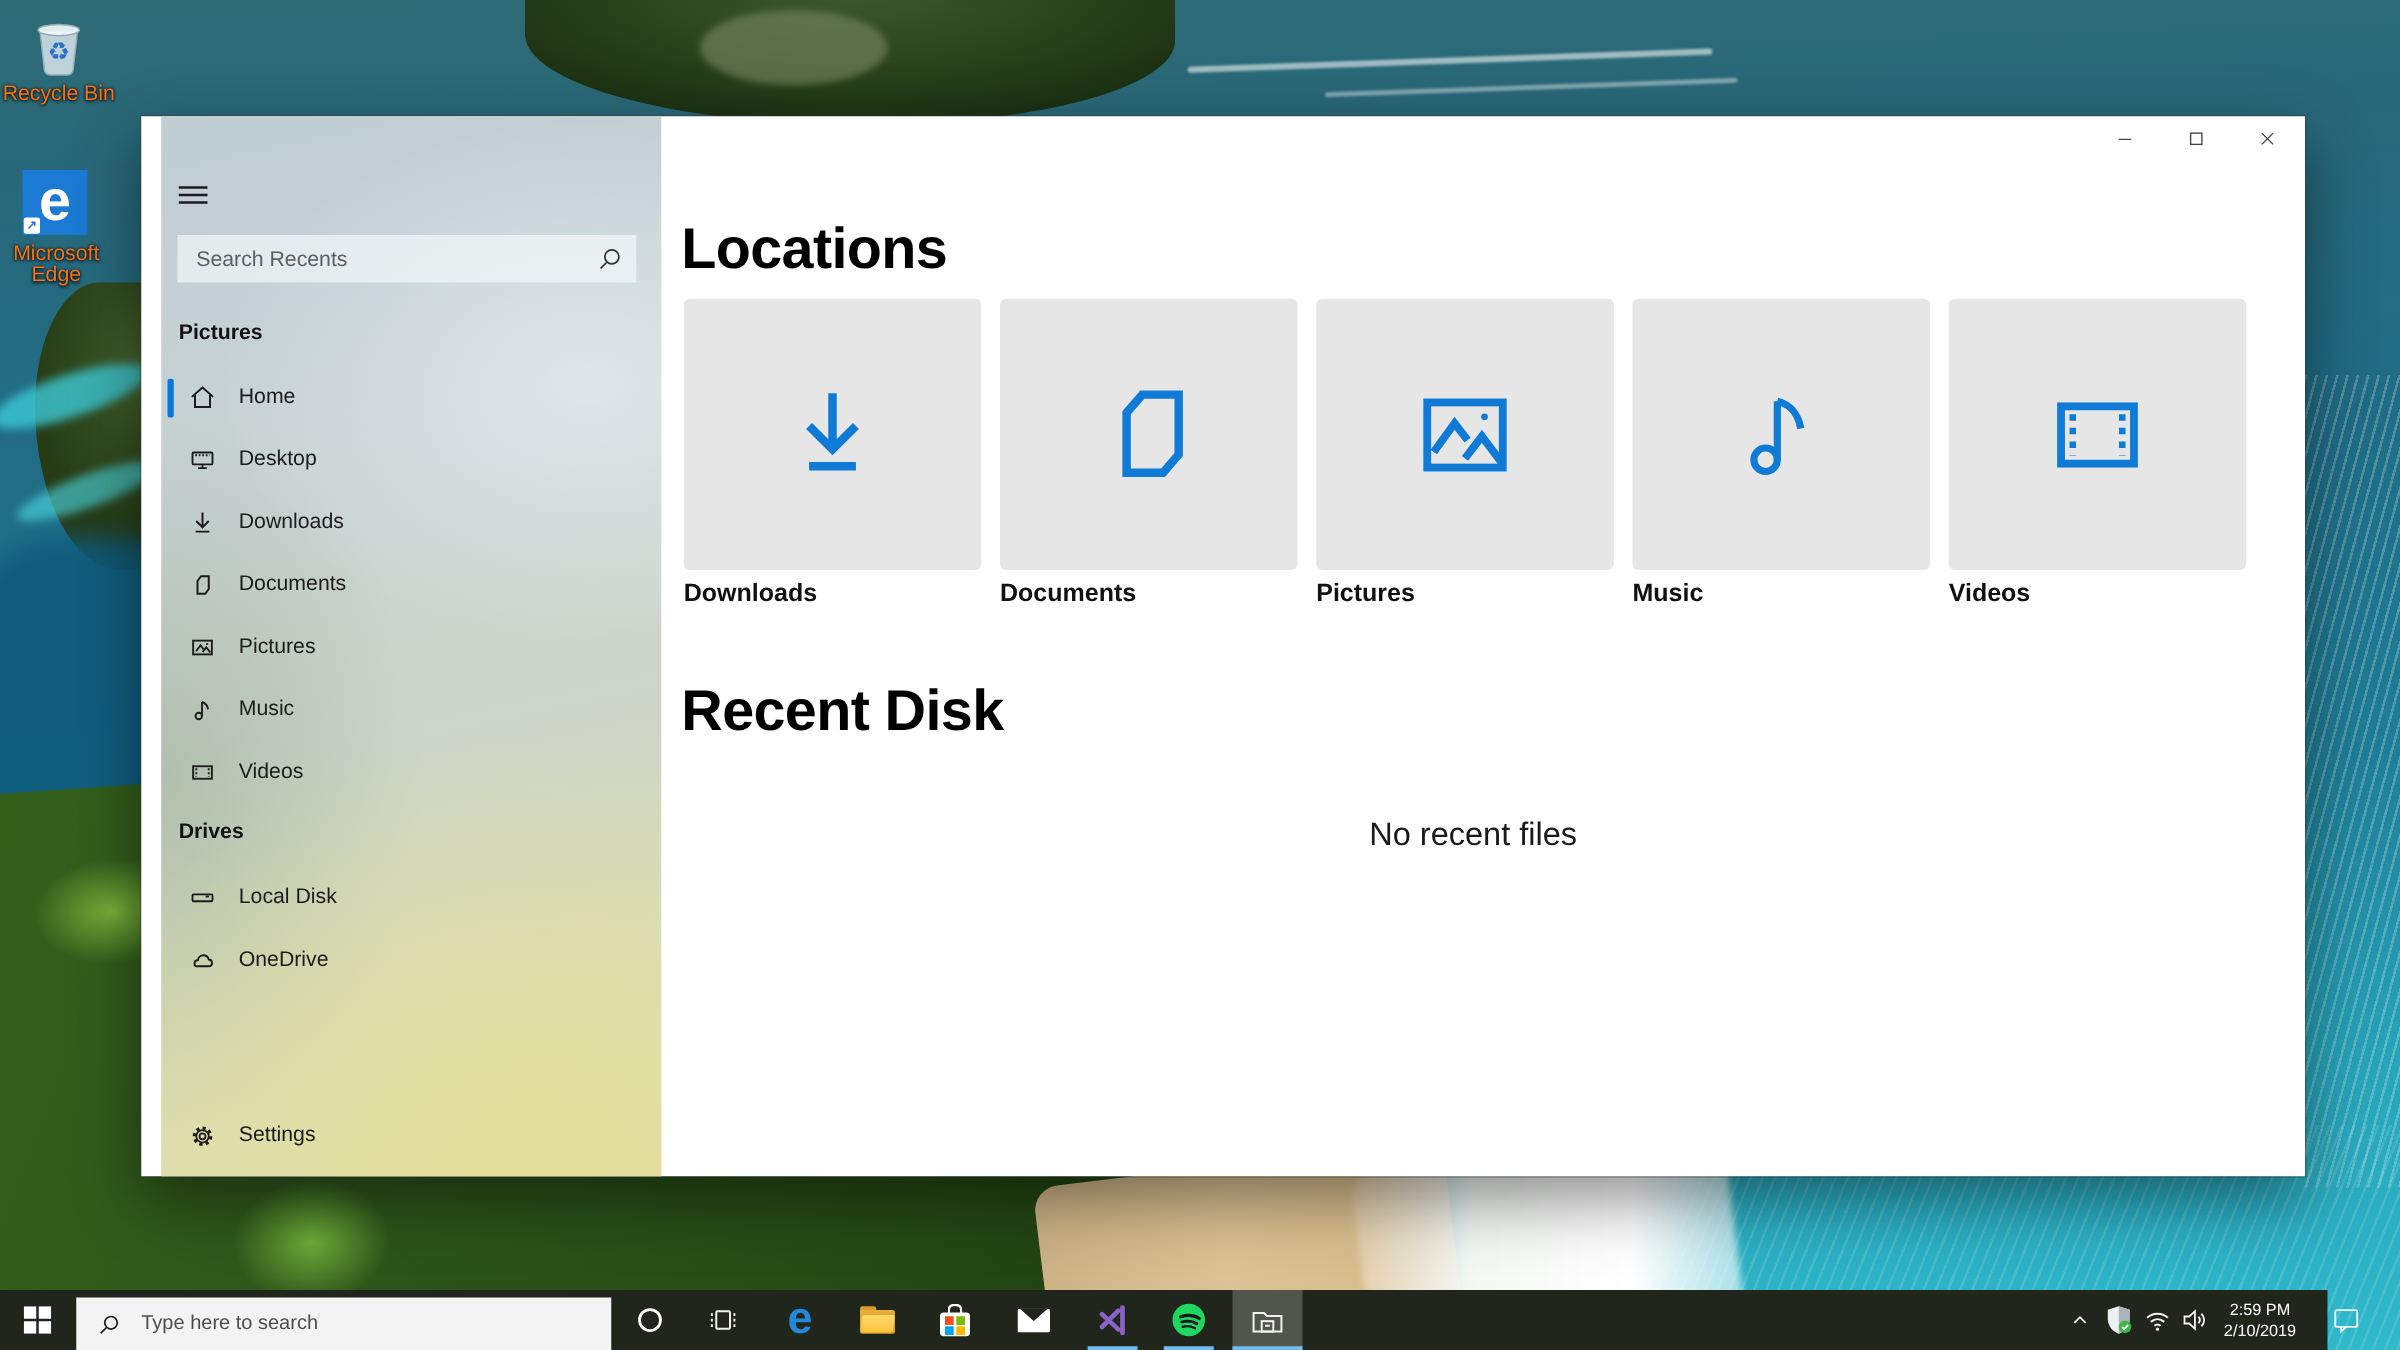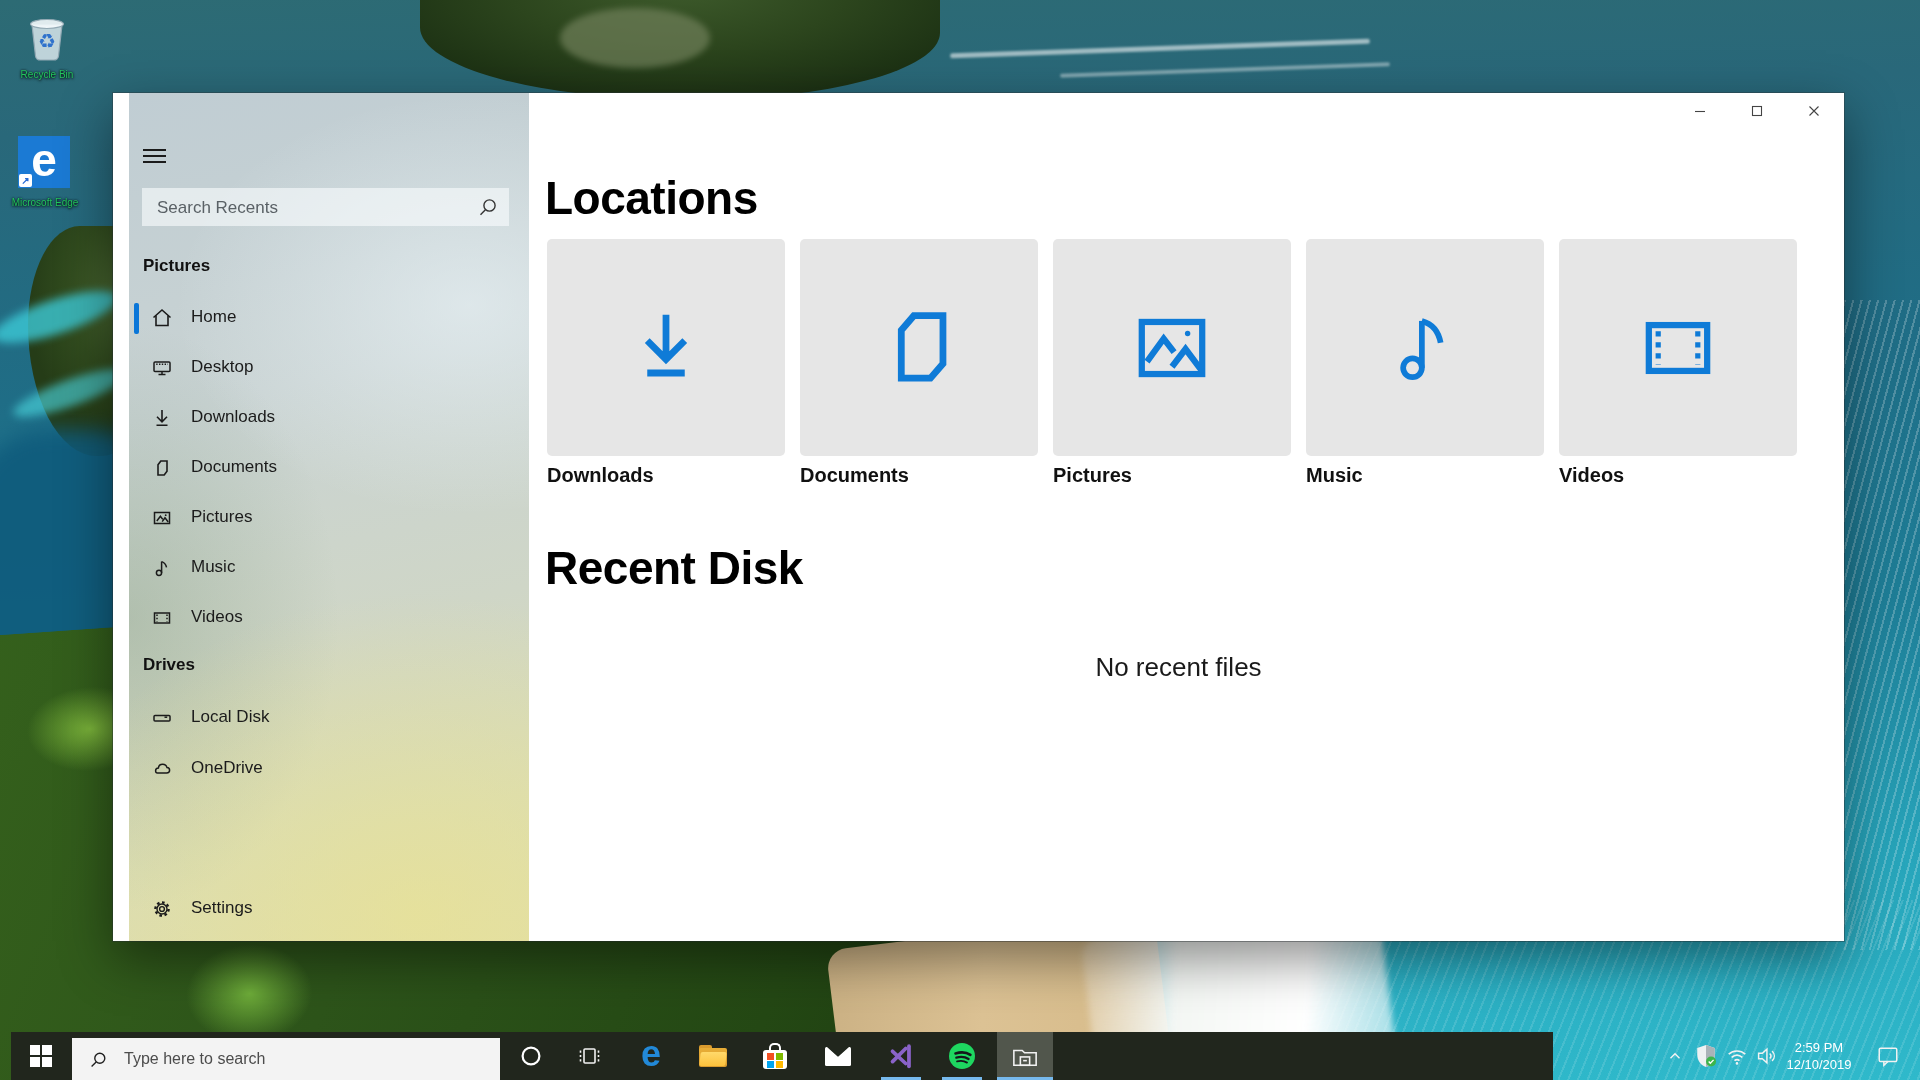--- a/index.html
+++ b/index.html
@@ -29,21 +29,21 @@
       radial-gradient(90px 70px at 25% 75%,#6fae3a 0%,rgba(111,174,58,0) 70%),
       linear-gradient(115deg,#35611c 0%,#2d541a 40%,#244814 75%,#1c3a10 100%);
     border-radius:30px;}
   .wp-sand{left:835px;top:930px;width:330px;height:170px;background:linear-gradient(100deg,#cbb184 0%,#dcc294 45%,#d6ba88 100%);transform:rotate(-7deg);border-radius:20px;}
   .wp-foam{left:1090px;top:920px;width:300px;height:180px;background:linear-gradient(100deg,rgba(255,255,255,.2) 0%,#f4f7f4 30%,#ffffff 70%,rgba(235,248,250,.6) 100%);transform:rotate(-7deg);filter:blur(3px);border-radius:20px;}
   .wp-searight{left:1300px;top:900px;width:700px;height:200px;background:linear-gradient(90deg,#35bccd 0%,#2aadc2 60%,#2394ad 100%);}
   .wp-sparkle{background-image:repeating-linear-gradient(112deg,rgba(255,255,255,.35) 0 2px,rgba(255,255,255,0) 2px 9px);opacity:.35;}
   .wp-sparkle2{left:1844px;top:300px;width:80px;height:650px;background-image:repeating-linear-gradient(105deg,rgba(255,255,255,.5) 0 2px,rgba(255,255,255,0) 2px 8px);opacity:.45;}
 
   
-  .desk-label{color:#22c55e;font-size:10px;text-align:center;text-shadow:0 1px 3px rgba(0,0,0,.95),0 0 2px rgba(0,0,0,.8);line-height:17px;}
+  .desk-label{color:#f97316;font-size:17px;text-align:center;text-shadow:0 1px 3px rgba(0,0,0,.95),0 0 2px rgba(0,0,0,.8);line-height:17px;}
   #edge-tile{left:18px;top:136px;width:52px;height:52px;background:#1b7ad4;display:flex;align-items:center;justify-content:center;}
   #edge-tile .e{color:#fff;font-weight:bold;font-size:46px;line-height:46px;margin-top:-4px;}
   #edge-shortcut{left:1px;bottom:1px;width:13px;height:13px;background:#fff;border-radius:2px;color:#2b6cd4;font-size:10px;font-weight:bold;line-height:13px;text-align:center;}
 
   
   #window{left:113px;top:93px;width:1731px;height:848px;background:#fff;
     box-shadow:0 18px 50px rgba(0,0,0,.45),0 0 0 1px rgba(50,60,64,.4);}
   #sidebar{position:absolute;left:0;top:0;width:400px;height:848px;
     background:
       radial-gradient(420px 300px at 85% 25%,rgba(236,245,249,.6),rgba(236,245,249,0) 70%),
@@ -63,21 +63,21 @@
   .sel{position:absolute;left:5px;top:10px;width:5px;height:31px;background:#0a76d8;border-radius:2px;}
 
   #content-title,#recent-title{color:#000;font-size:46px;font-weight:bold;letter-spacing:-.5px;}
   .tile{top:146px;width:238px;height:217px;background:#e6e6e6;border-radius:5px;cursor:pointer;display:flex;align-items:center;justify-content:center;color:#0f7bd7;}
   .tile-label{top:371px;width:238px;font-size:20px;font-weight:bold;color:#111;}
   #recent-empty{left:400px;top:559px;width:1331px;text-align:center;font-size:26px;color:#1a1a1a;}
 
   .winbtn{top:0;width:46px;height:36px;display:flex;align-items:center;justify-content:center;color:#333;cursor:pointer;}
 
   
-  #taskbar{left:11px;top:1032px;width:1542px;height:48px;background:#21261d;}
+  #taskbar{left:0;top:1032px;width:1862px;height:48px;background:#21261d;}
   .tb-btn{position:absolute;top:0;width:48px;height:48px;display:flex;align-items:center;justify-content:center;cursor:pointer;}
   .tb-under{position:absolute;bottom:0;left:4px;width:40px;height:3px;background:#76b9ed;}
   #tb-search{position:absolute;left:61px;top:6px;width:428px;height:42px;background:#f3f3f3;display:flex;align-items:center;}
   #tb-search svg{margin-left:17px;color:#1f1f1f;}
   #tb-search input{flex:1;height:40px;border:0;outline:0;background:transparent;margin-left:14px;font-family:"Liberation Sans",sans-serif;font-size:16px;color:#333;}
   #tb-search input::placeholder{color:#4c4c4c;opacity:1;}
   #tb-active{position:absolute;left:986px;top:0;width:56px;height:48px;background:#51564c;display:flex;align-items:center;justify-content:center;cursor:pointer;}
   #tb-active .tb-under{left:0;width:56px;}
   .tray-ic{position:absolute;top:0;width:30px;height:48px;display:flex;align-items:center;justify-content:center;color:#f2f2f2;cursor:pointer;}
   #tb-clock{position:absolute;left:1766px;top:7px;width:84px;text-align:center;color:#fff;font-size:13px;line-height:17px;cursor:default;}
@@ -439,21 +439,21 @@
     <div class="tray-ic" style="left:1740px;">
       <svg width="24" height="24" viewBox="0 0 26 26" fill="none" stroke="currentColor" stroke-width="1.6">
         <path d="M9 10 H5 V16 H9 L14 20.5 V5.5 Z"></path>
         <path d="M17 10.2 C18.8 12 18.8 14 17 15.8"></path>
         <path d="M19.6 7.6 C22.8 10.8 22.8 15.2 19.6 18.4"></path>
       </svg>
     </div>
 
     <div id="tb-clock">
       <div>2:59 PM</div>
-      <div>12/10/2019</div>
+      <div>2/10/2019</div>
     </div>
 
     <div class="tray-ic" style="left:1862px;">
       <svg width="24" height="24" viewBox="0 0 26 26" fill="none" stroke="currentColor" stroke-width="1.6">
         <rect x="3.5" y="4.5" width="19" height="14.5" rx="1.5"></rect>
         <path d="M8.5 19 V23 L13 19"></path>
       </svg>
     </div>
   </div>
 

